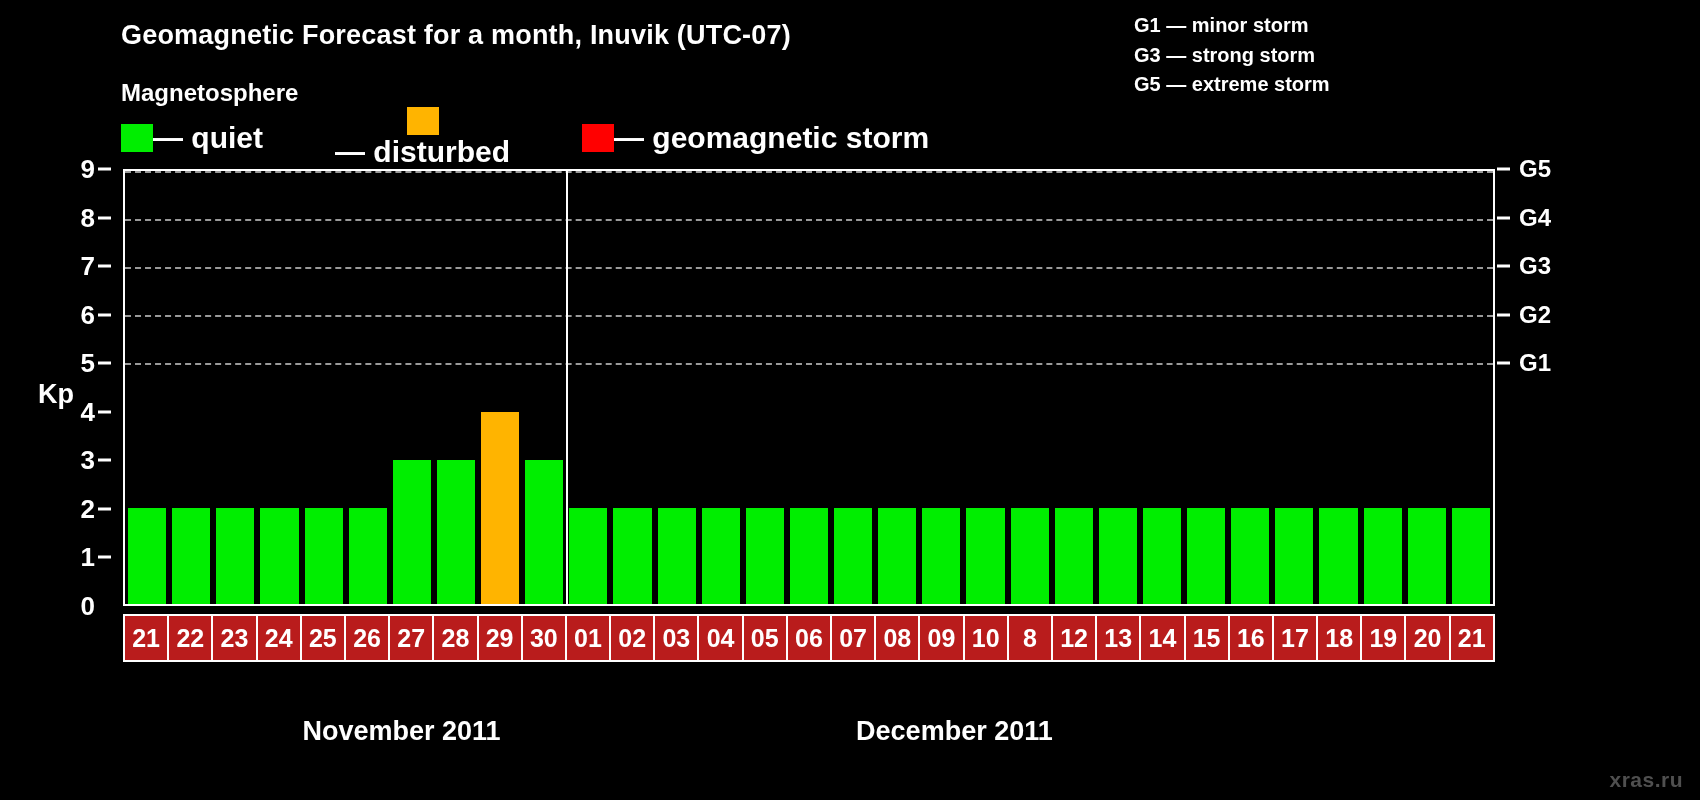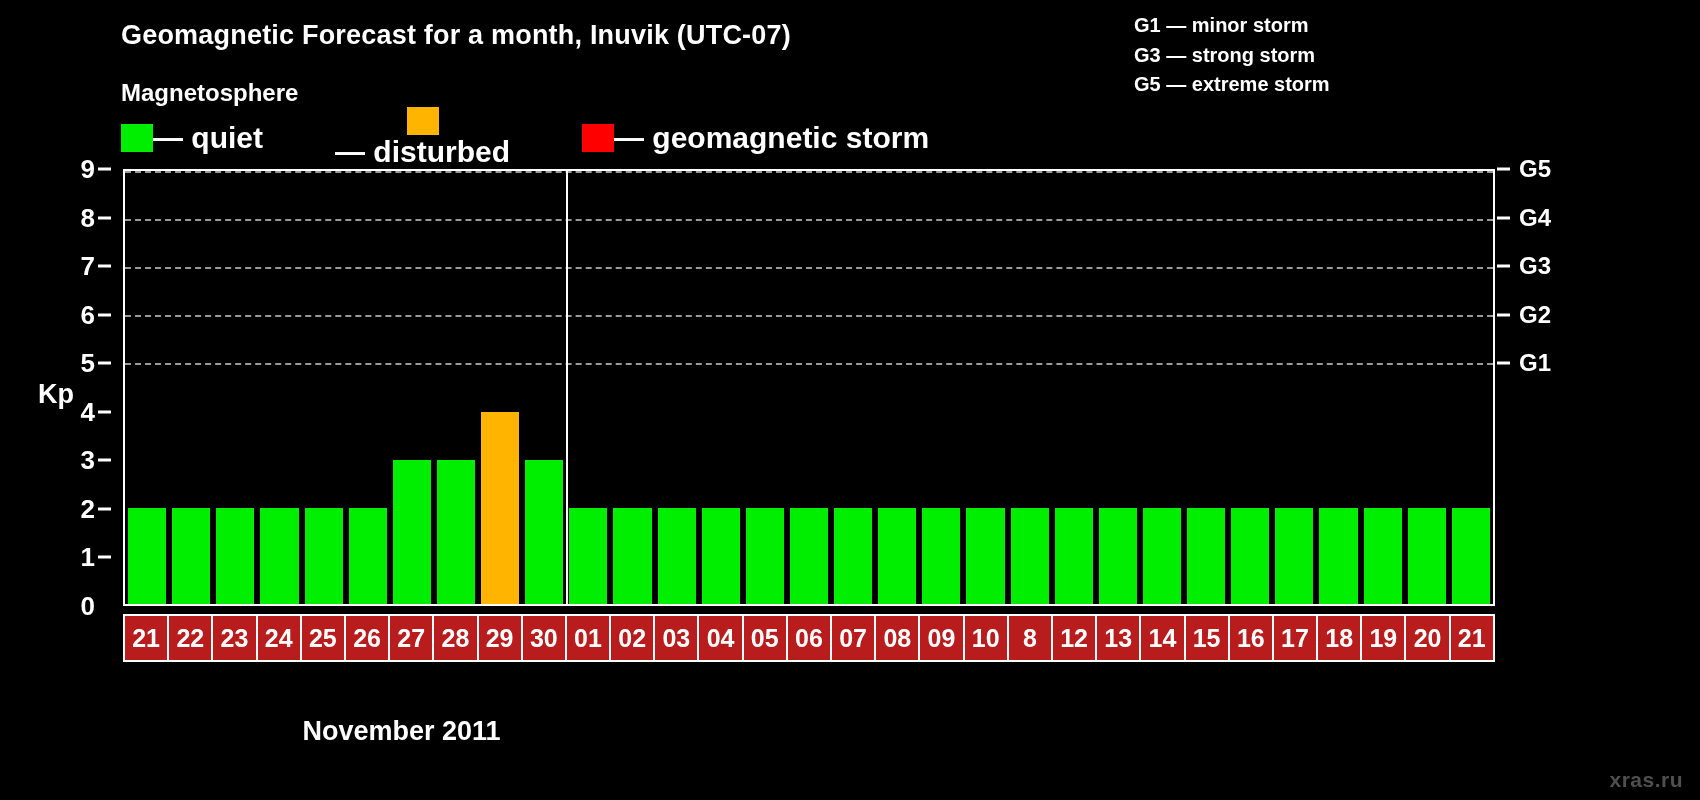--- a/index.html
+++ b/index.html
@@ -389,15 +389,16 @@
     <div class="date-cell">
       <span class="date-label">20</span>
     </div>
     <div class="date-cell">
       <span class="date-label">21</span>
     </div>
   </div>
 
 <div id="month-captions">
     <div class="month-caption" style="left: 401.516px;">November 2011</div>
+    <div class="month-caption" style="left: 954.432px;">December 2011</div>
   </div>
 
 <div id="watermark">xras.ru</div>
 
 </body></html>

